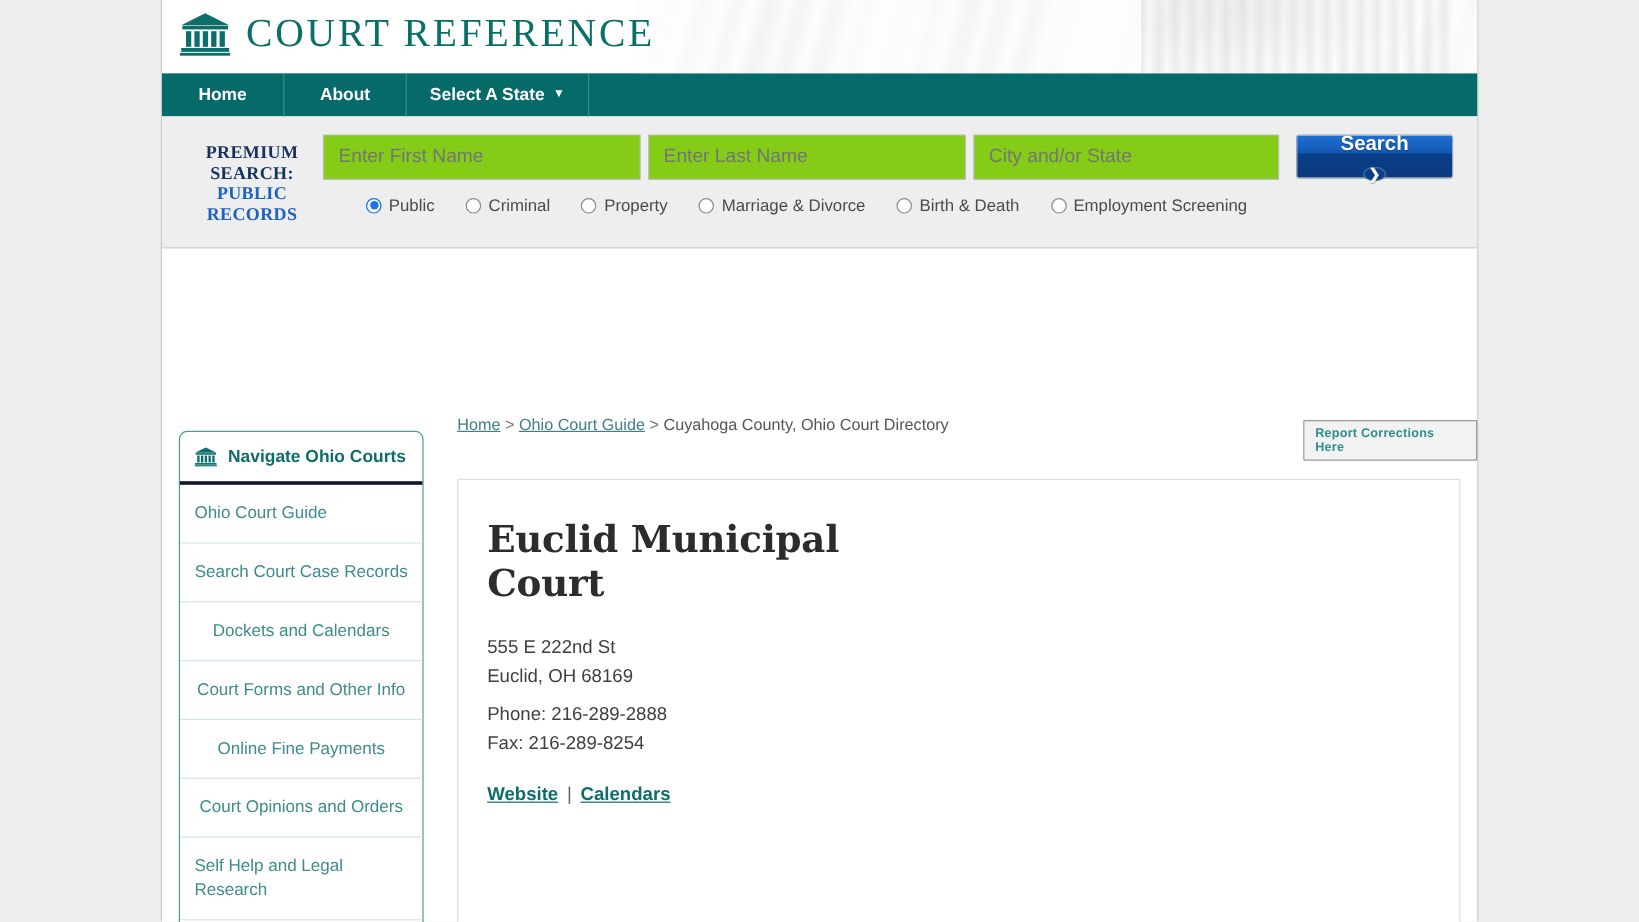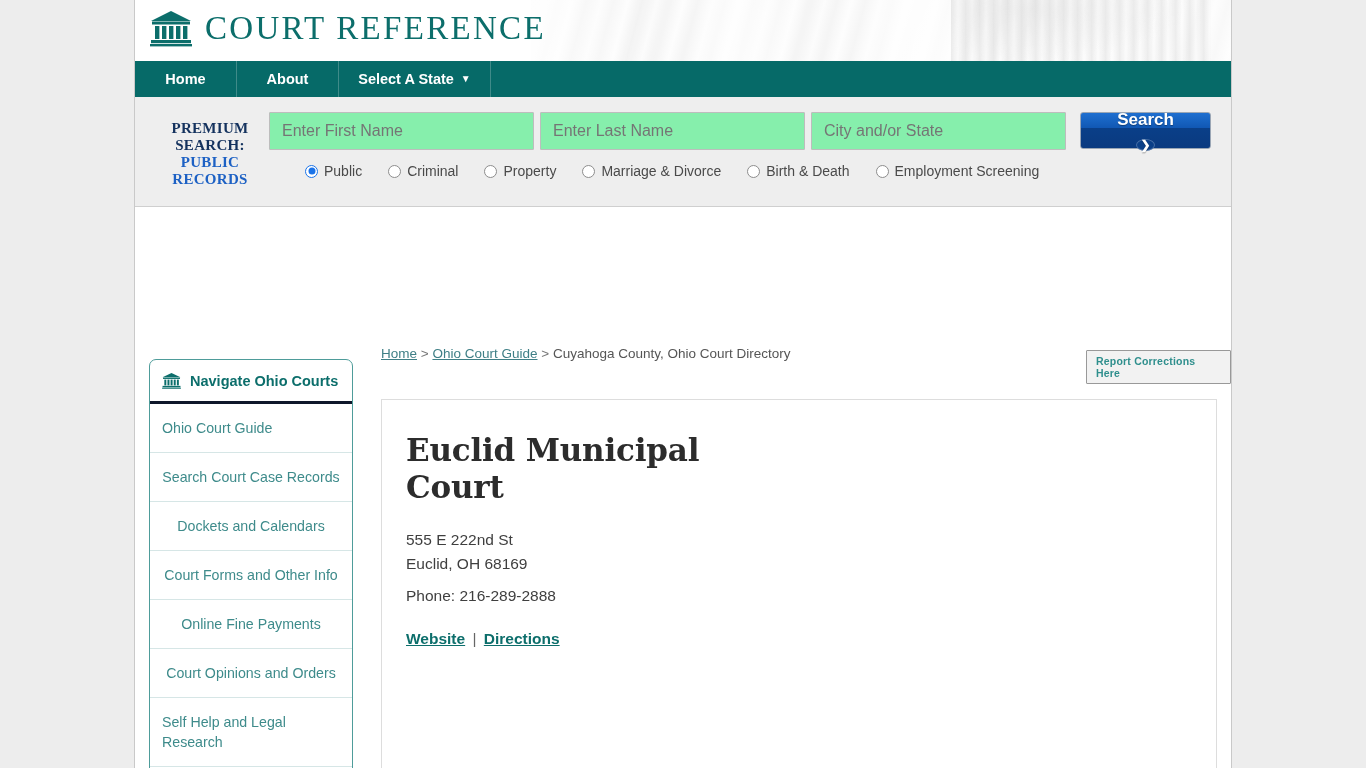--- a/index.html
+++ b/index.html
@@ -94,21 +94,21 @@
     padding-top:8px;
     text-align:center;
   }
   .premium-label .l1 { color:#14325e; display:block; letter-spacing:.3px;}
   .premium-label .l2 { color:#1d61c4; display:block; letter-spacing:.3px;}
   .search-right { flex:1; }
   .search-row { display:flex; gap:6px; }
   .search-row input[type=text] {
     height:38px;
     border:1px solid #bdbdbd;
-    background:#86efac;
+    background:#84cc16;
     font-size:16px;
     color:#444;
     padding:0 12px;
     font-family:"Liberation Sans", sans-serif;
     border-radius:1px;
   }
   #first-name { width:265px; }
   #last-name  { width:265px; }
   #city-state { width:255px; }
   .search-btn {
@@ -356,22 +356,23 @@
     </div>
 
     <div class="court-card">
       <h1 class="court-title">Euclid Municipal Court</h1>
       <div class="addr">
         <div>555 E 222nd St</div>
         <div>Euclid, OH 68169</div>
       </div>
       <div class="tel">
         <div>Phone: 216-289-2888</div>
+        <div>Fax: 216-289-8254</div>
       </div>
       <div class="links">
         <a href="#">Website</a>
         <span class="bar">|</span>
-        <a href="#">Directions</a>
+        <a href="#">Calendars</a>
       </div>
     </div>
 
   </div>
 </div>
 
 </body></html>

